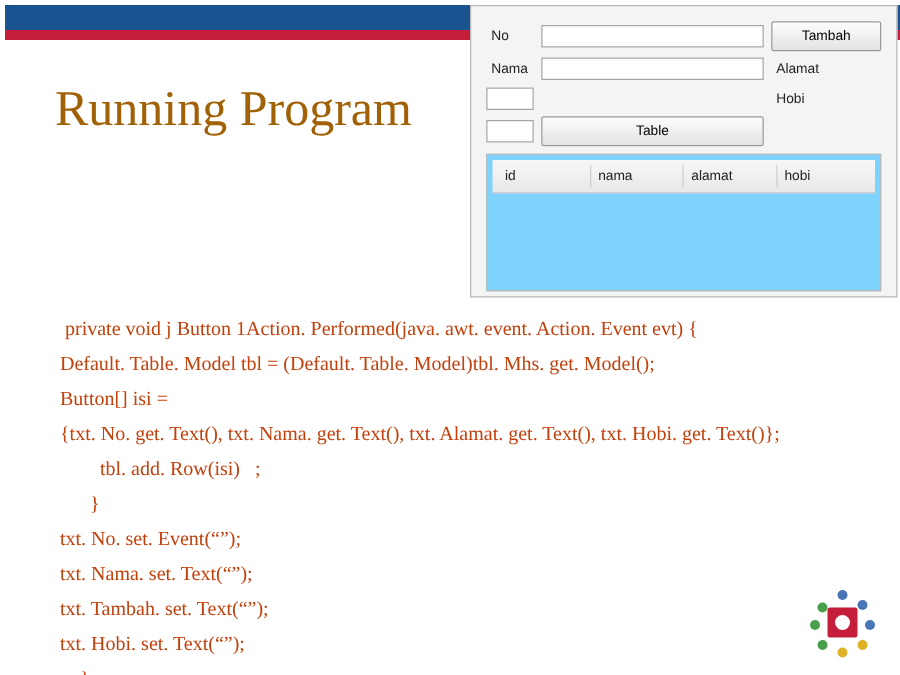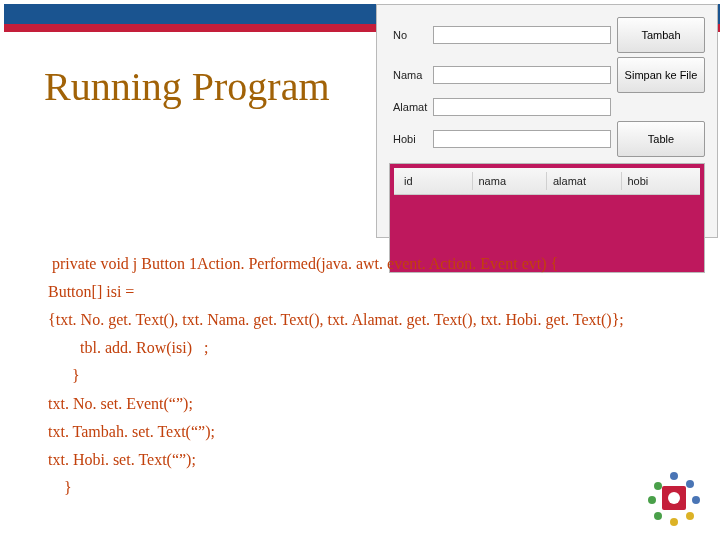--- a/index.html
+++ b/index.html
@@ -90,31 +90,31 @@
   }
   .appwin .lbl { font-size: 11px; }
   .appwin input[type=text] {
     height: 18px;
     border: 1px solid #a6a6a6;
     background: #fff;
     padding: 0 3px;
     font-size: 11px;
   }
   .appwin button {
-    height: 36px;
+    height: 24px;
     font-size: 11px;
     background: linear-gradient(#fdfdfd, #e3e3e3);
     border: 1px solid #9a9a9a;
     border-radius: 2px;
     cursor: pointer;
   }
   .appwin .table {
     border-top: 1px solid #c9c9c9;
     margin: 0 8px;
-    background: #be185d;
+    background: #7dd3fc;
     height: 110px;
     border: 1px solid #b9b9b9;
   }
   .appwin .table-head {
     display: grid;
     grid-template-columns: 1fr 1fr 1fr 1fr;
     background: linear-gradient(#f7f7f7, #e8e8e8);
     border-bottom: 1px solid #c9c9c9;
     font-size: 11px;
   }
@@ -133,21 +133,20 @@
 <div class="title">Running Program</div>
 
 <div class="appwin">
   <div class="form">
     <span class="lbl">No</span>
     <input type="text" style="">
     <button>Tambah</button>
 
     <span class="lbl">Nama</span>
     <input type="text" style="">
-    <button>Simpan ke File</button>
 
     <span class="lbl">Alamat</span>
     <input type="text" style="">
     <span></span>
 
     <span class="lbl">Hobi</span>
     <input type="text" style="">
     <button>Table</button>
   </div>
   <div class="table">
@@ -155,25 +154,27 @@
       <span>id</span>
       <span>nama</span>
       <span>alamat</span>
       <span>hobi</span>
     </div>
   </div>
 </div>
 
 <div class="code-block">
   <div> private void j Button 1Action. Performed(java. awt. event. Action. Event evt) {</div>
+  <div>Default. Table. Model tbl = (Default. Table. Model)tbl. Mhs. get. Model();</div>
   <div>Button[] isi =</div>
   <div>{txt. No. get. Text(), txt. Nama. get. Text(), txt. Alamat. get. Text(), txt. Hobi. get. Text()};</div>
   <div>        tbl. add. Row(isi)   ;</div>
   <div>      }</div>
   <div>txt. No. set. Event(“”);</div>
+  <div>txt. Nama. set. Text(“”);</div>
   <div>txt. Tambah. set. Text(“”);</div>
   <div>txt. Hobi. set. Text(“”);</div>
   <div>    }</div>
 </div>
 
 <div class="logo">
   <div class="logo-dot" style="width:6px;height:6px;left:2px;top:26px;background:#2a8f2a"></div>
   <div class="logo-dot" style="width:6px;height:6px;left:8px;top:12px;background:#2a8f2a"></div>
   <div class="logo-dot" style="width:6px;height:6px;left:24px;top:2px;background:#2a5da8"></div>
   <div class="logo-dot" style="width:6px;height:6px;left:40px;top:10px;background:#2a5da8"></div>

